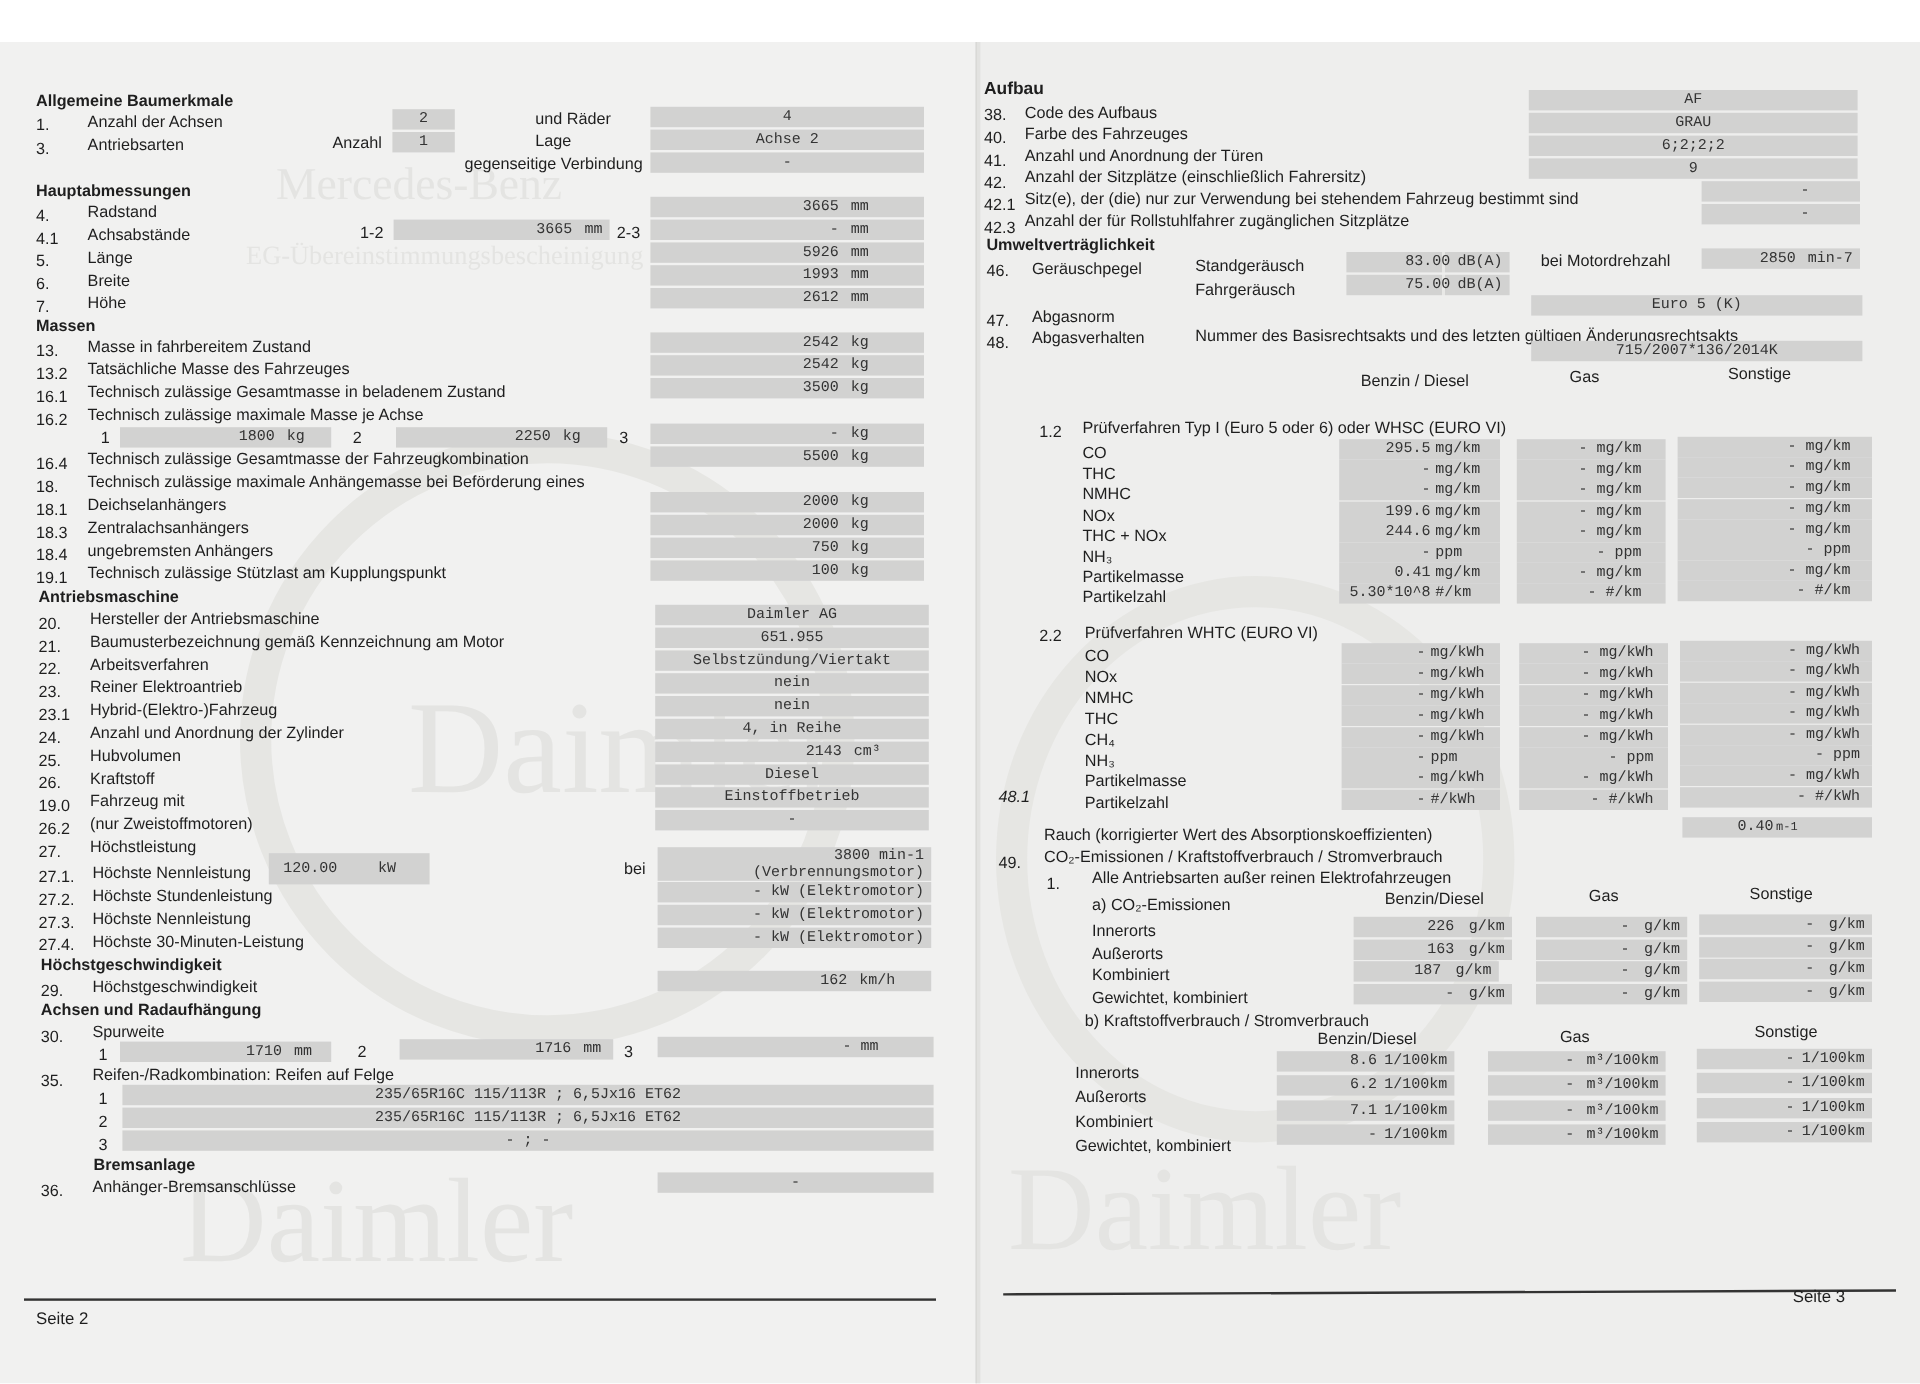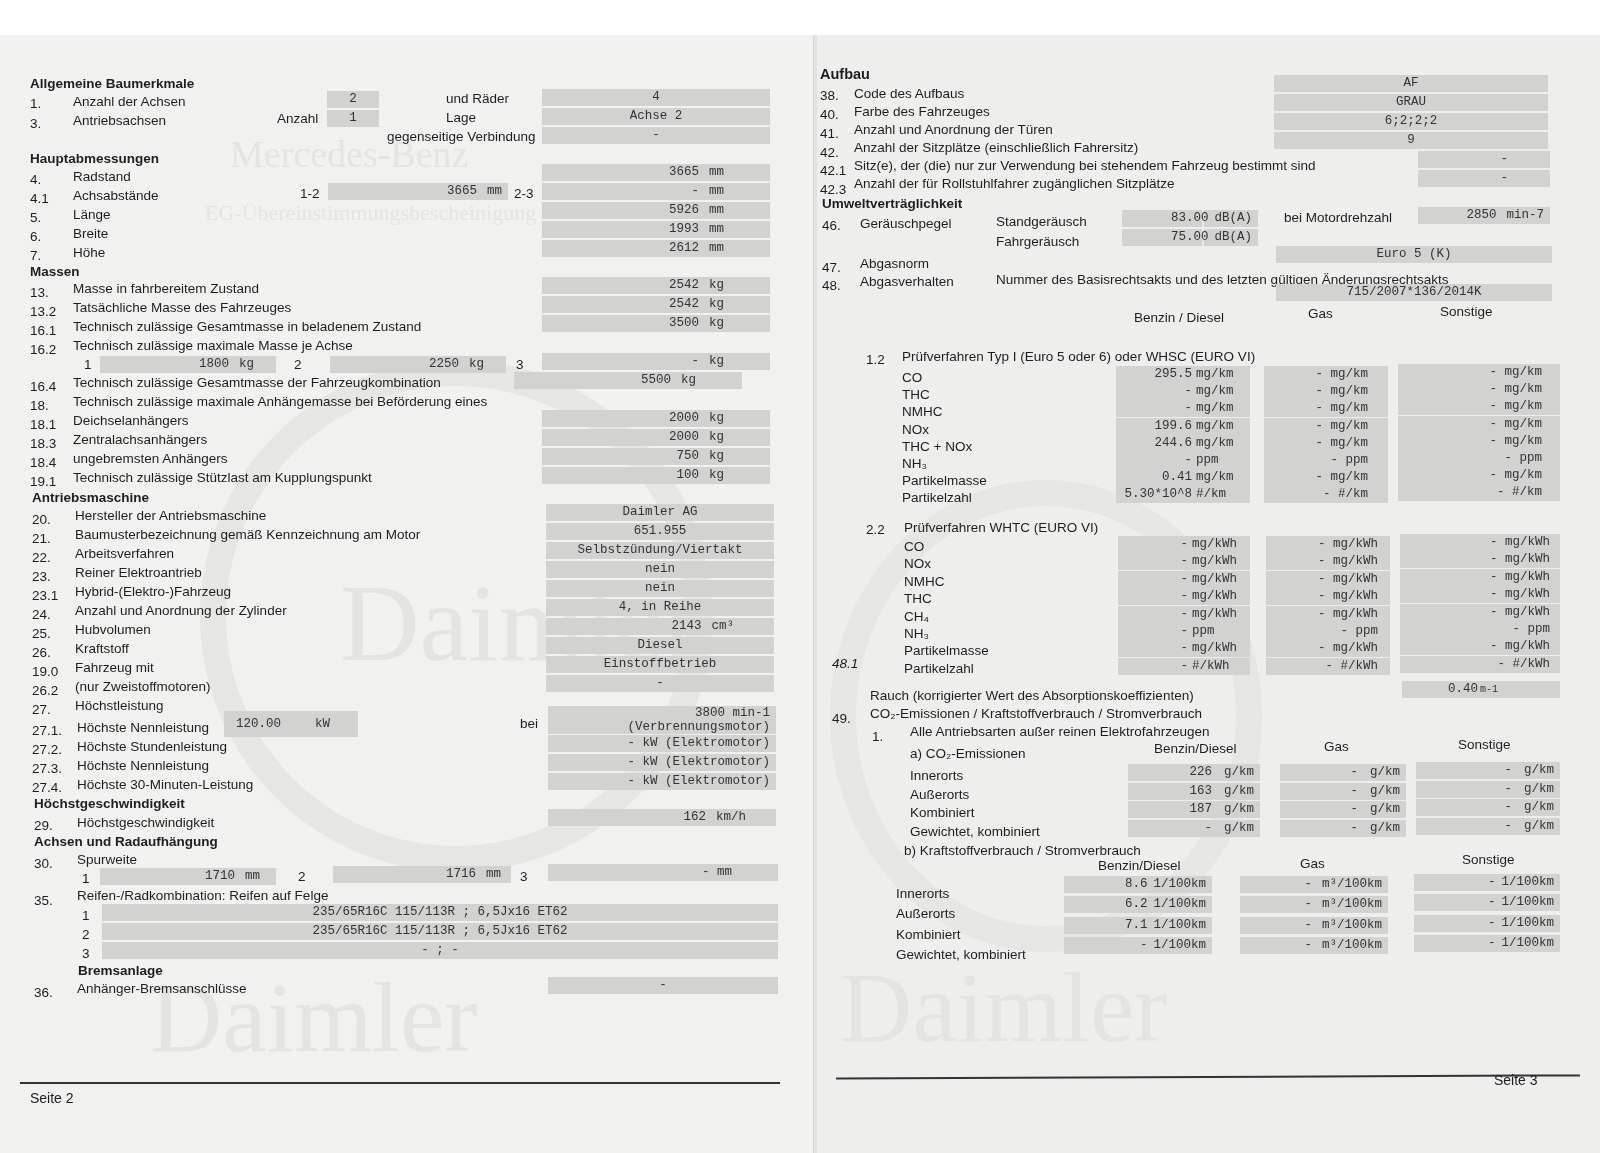--- a/index.html
+++ b/index.html
@@ -53,21 +53,21 @@
 
 <div class="h" style="left:30px;top:76px;">Allgemeine Baumerkmale</div>
 
 <span class="num" style="left:30px;top:96px;">1.</span>
 <span class="t" style="left:73px;top:94px;">Anzahl der Achsen</span>
 <div class="box c" style="left:327px;top:91px;width:52px;">2</div>
 <span class="t" style="left:446px;top:91px;">und Räder</span>
 <div class="box c" style="left:542px;top:89px;width:228px;">4</div>
 
 <span class="num" style="left:30px;top:116px;">3.</span>
-<span class="t" style="left:73px;top:113px;">Antriebsachsen</span>
+<span class="t" style="left:73px;top:113px;">Antriebsarten</span>
 <span class="t" style="left:277px;top:111px;">Anzahl</span>
 <div class="box c" style="left:327px;top:110px;width:52px;">1</div>
 <span class="t" style="left:446px;top:110px;">Lage</span>
 <div class="box c" style="left:542px;top:108px;width:228px;">Achse 2</div>
 <span class="t" style="left:387px;top:129px;">gegenseitige Verbindung</span>
 <div class="box c" style="left:542px;top:127px;width:228px;">-</div>
 
 <div class="h" style="left:30px;top:151px;">Hauptabmessungen</div>
 <span class="num" style="left:30px;top:172px;">4.</span>
 <span class="t" style="left:73px;top:169px;">Radstand</span>
@@ -110,21 +110,21 @@
 <span class="t" style="left:73px;top:338px;">Technisch zulässige maximale Masse je Achse</span>
 <span class="t" style="left:84px;top:357px;">1</span>
 <div class="box r" style="left:100px;top:356px;width:176px;padding-right:22px;"><span>1800</span><span class="u">kg</span></div>
 <span class="t" style="left:294px;top:357px;">2</span>
 <div class="box r" style="left:330px;top:356px;width:176px;padding-right:22px;"><span>2250</span><span class="u">kg</span></div>
 <span class="t" style="left:516px;top:357px;">3</span>
 <div class="box r" style="left:542px;top:353px;width:228px;padding-right:46px;"><span>-</span><span class="u">kg</span></div>
 
 <span class="num" style="left:30px;top:379px;">16.4</span>
 <span class="t" style="left:73px;top:375px;">Technisch zulässige Gesamtmasse der Fahrzeugkombination</span>
-<div class="box r" style="left:514px;top:372px;width:228px;padding-right:46px;"><span>5500</span><span class="u">kg</span></div>
+<div class="box r" style="left:542px;top:372px;width:228px;padding-right:46px;"><span>5500</span><span class="u">kg</span></div>
 
 <span class="num" style="left:30px;top:398px;">18.</span>
 <span class="t" style="left:73px;top:394px;">Technisch zulässige maximale Anhängemasse bei Beförderung eines</span>
 
 <span class="num" style="left:30px;top:417px;">18.1</span>
 <span class="t" style="left:73px;top:413px;">Deichselanhängers</span>
 <div class="box r" style="left:542px;top:410px;width:228px;padding-right:46px;"><span>2000</span><span class="u">kg</span></div>
 
 <span class="num" style="left:30px;top:436px;">18.3</span>
 <span class="t" style="left:73px;top:432px;">Zentralachsanhängers</span>
@@ -375,21 +375,21 @@
 <div id="co2-rows">
     <span class="t" style="left:910px;top:768px;">Innerorts</span>
     <div class="box r" style="left:1128px;top:764px;width:132px;"><span>226</span><span class="u" style="margin-left:12px;">g/km</span></div>
     <div class="box r" style="left:1280px;top:764px;width:126px;"><span>-</span><span class="u" style="margin-left:12px;">g/km</span></div>
     <div class="box r" style="left:1416px;top:762px;width:144px;"><span>-</span><span class="u" style="margin-left:12px;">g/km</span></div>
     <span class="t" style="left:910px;top:787px;">Außerorts</span>
     <div class="box r" style="left:1128px;top:783px;width:132px;"><span>163</span><span class="u" style="margin-left:12px;">g/km</span></div>
     <div class="box r" style="left:1280px;top:783px;width:126px;"><span>-</span><span class="u" style="margin-left:12px;">g/km</span></div>
     <div class="box r" style="left:1416px;top:781px;width:144px;"><span>-</span><span class="u" style="margin-left:12px;">g/km</span></div>
     <span class="t" style="left:910px;top:805px;">Kombiniert</span>
-    <div class="box r" style="left:1128px;top:801px;width:132px;text-align:right;"><span>187</span><span class="u" style="margin-left:12px;">g/km</span></div>
+    <div class="box r" style="left:1128px;top:801px;width:121px;text-align:right;"><span>187</span><span class="u" style="margin-left:12px;">g/km</span></div>
     <div class="box r" style="left:1280px;top:801px;width:126px;"><span>-</span><span class="u" style="margin-left:12px;">g/km</span></div>
     <div class="box r" style="left:1416px;top:799px;width:144px;"><span>-</span><span class="u" style="margin-left:12px;">g/km</span></div>
     <span class="t" style="left:910px;top:824px;">Gewichtet, kombiniert</span>
     <div class="box r" style="left:1128px;top:820px;width:132px;"><span>-</span><span class="u" style="margin-left:12px;">g/km</span></div>
     <div class="box r" style="left:1280px;top:820px;width:126px;"><span>-</span><span class="u" style="margin-left:12px;">g/km</span></div>
     <div class="box r" style="left:1416px;top:818px;width:144px;"><span>-</span><span class="u" style="margin-left:12px;">g/km</span></div>
   </div>
 
 <span class="t" style="left:904px;top:843px;">b)  Kraftstoffverbrauch / Stromverbrauch</span>
 <span class="t" style="left:1098px;top:858px;">Benzin/Diesel</span>

